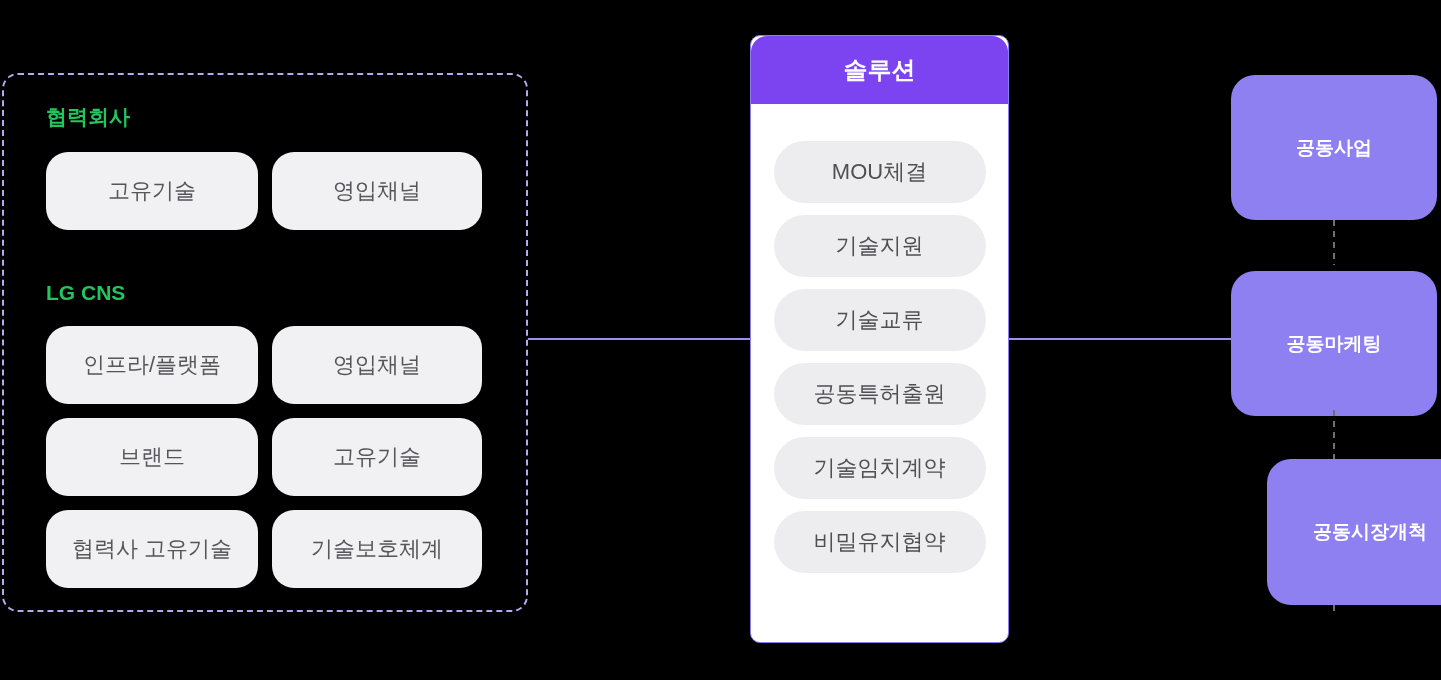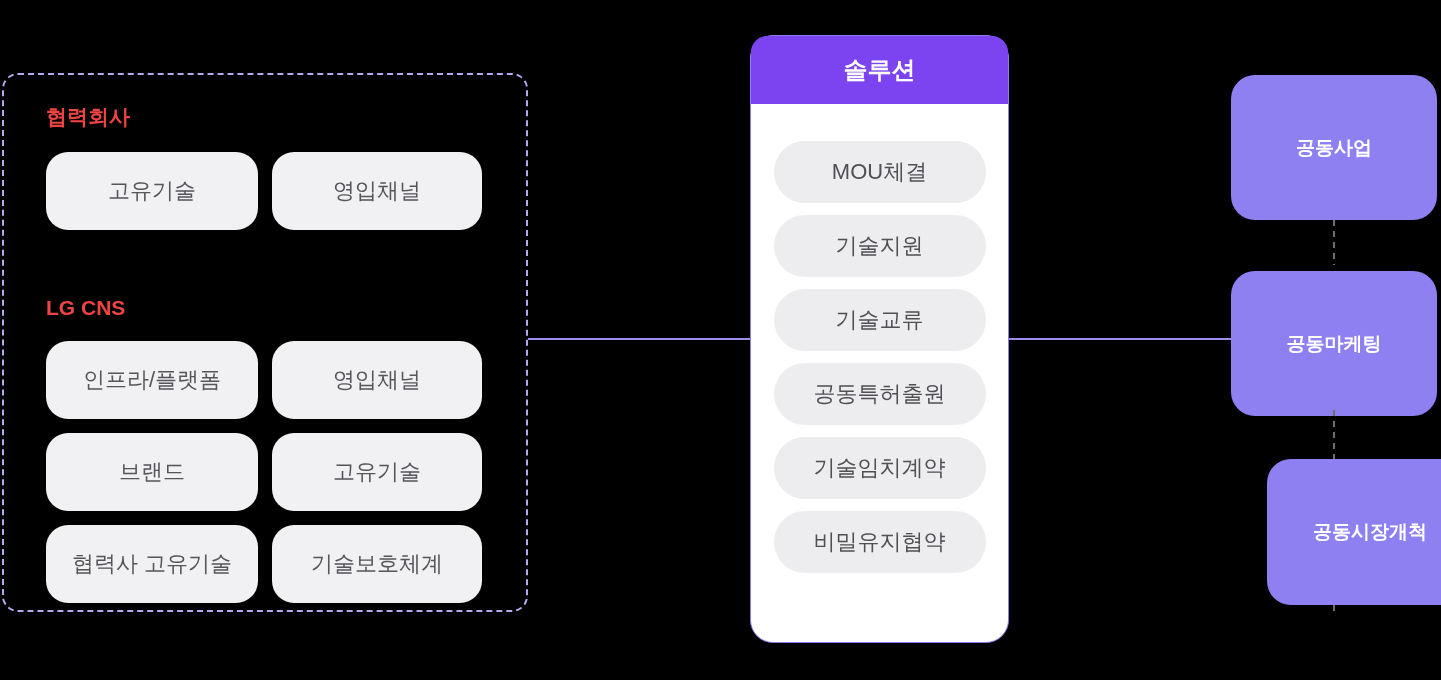--- a/index.html
+++ b/index.html
@@ -7,43 +7,43 @@
     position:relative;width:1441px;height:680px;background:#000;overflow:hidden;
     font-family:"Liberation Sans","DejaVu Sans",sans-serif;
   }
 
   
   .left-panel{
     position:absolute;left:2px;top:73px;width:526px;height:539px;
     box-sizing:border-box;border:2px dashed #B5AAEE;border-radius:16px;
   }
   .section-label{
-    margin:29px 0 0 42px;font-size:21px;font-weight:bold;color:#ef4444;line-height:26px;
+    margin:29px 0 0 42px;font-size:21px;font-weight:bold;color:#22c55e;line-height:26px;
   }
-  .section-label.lg{margin-top:65px;}
+  .section-label.lg{margin-top:50px;}
   .pill-grid{
     margin:22px 0 0 42px;width:436px;
     display:grid;grid-template-columns:212px 210px;column-gap:14px;row-gap:14px;
   }
   .pill-grid.second{margin-top:20px;}
   .pill{
     height:78px;border-radius:22px;background:#F1F1F3;
     display:flex;align-items:center;justify-content:center;
     font-size:22px;color:#55555A;
   }
 
   
   .connector{position:absolute;top:338px;height:2px;background:#9C8EEA;}
   .connector.left-seg{left:528px;width:222px;}
   .connector.right-seg{left:1009px;width:222px;}
 
   
   .solution-card{
     position:absolute;left:750px;top:35px;width:259px;height:608px;
-    box-sizing:border-box;background:#fff;border:1px solid #8C7BF0;border-radius:23px;
+    box-sizing:border-box;background:#fff;border:1px solid #8C7BF0;border-radius:10px;
   }
   .card-header{
     height:68px;border-radius:16px 16px 0 0;background:#7C44F0;
     display:flex;align-items:center;justify-content:center;
     color:#fff;font-size:24px;font-weight:bold;
   }
   .card-body{display:flex;flex-direction:column;align-items:center;}
   .solution-pill{
     width:212px;height:62px;margin-top:12px;border-radius:31px;background:#EDEDF0;
     display:flex;align-items:center;justify-content:center;

